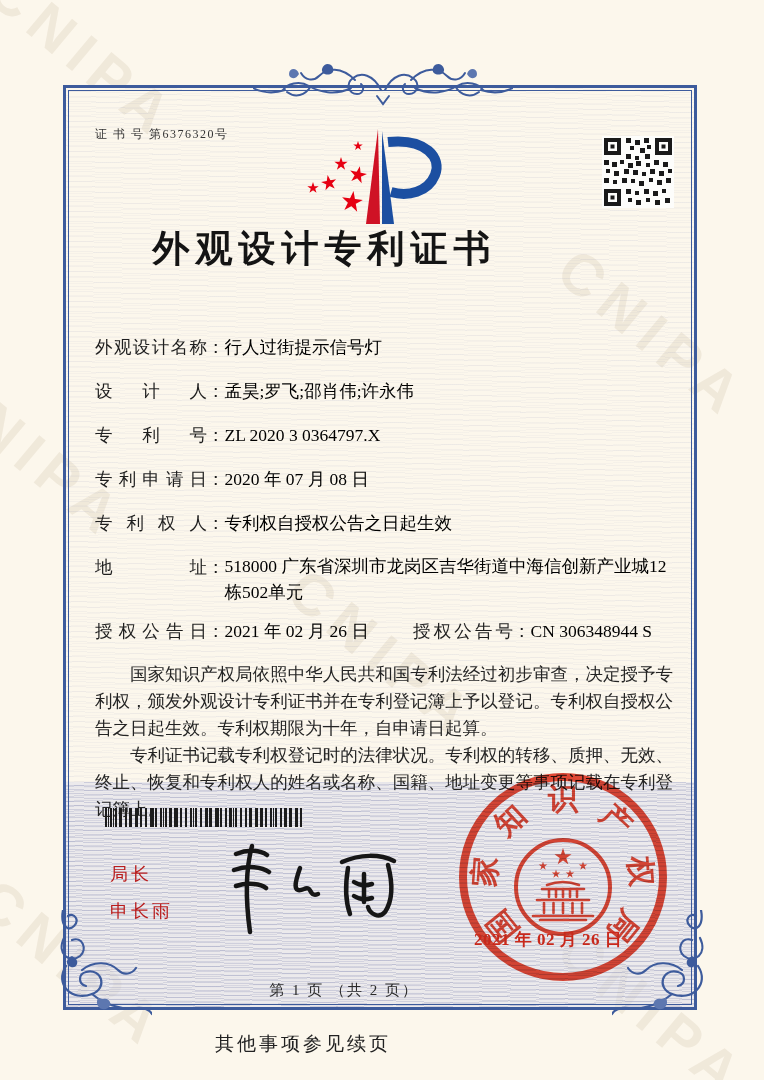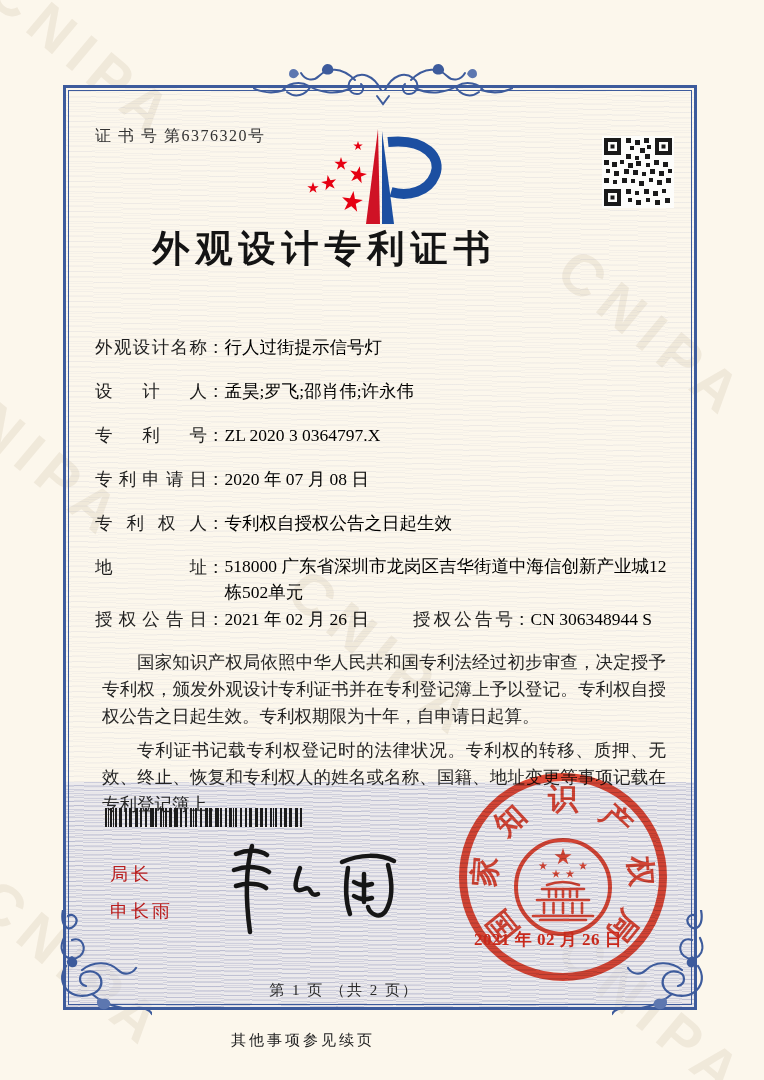--- a/index.html
+++ b/index.html
@@ -33,46 +33,46 @@
       repeating-linear-gradient(-2deg, rgba(130,135,180,0.05) 0 1px, transparent 1px 6px);
   }
   .wave-band{
     position:absolute; left:66px; top:782px; width:628px; height:228px;
     background-color:rgba(219,221,236,0.5);
     background-image:
       repeating-linear-gradient(2deg, rgba(120,126,172,0.25) 0 1px, transparent 1px 4px),
       repeating-linear-gradient(-2deg, rgba(120,126,172,0.18) 0 1px, transparent 1px 5px);
   }
   
-  .certno{position:absolute; left:95px; top:126px; font-size:16px; letter-spacing:1.5px; color:#333;}
+  .certno{position:absolute; left:95px; top:126px; font-size:12px; letter-spacing:1.5px; color:#333;}
   .logo{position:absolute; left:296px; top:126px;}
   .qr{position:absolute; left:602px; top:136px;}
   .title{
     position:absolute; left:0; top:224px; width:649px; text-align:center;
     font-size:37px; font-weight:bold; letter-spacing:6px; color:#141414;
   }
   
   .content{position:absolute; left:95px; top:333px; width:578px; font-size:17.5px;}
   .frow{display:flex; margin-bottom:16px; line-height:28px;}
   .flabel{
     display:inline-block; width:112px; text-align:justify; text-align-last:justify;
     flex:0 0 112px; color:#1e1e1e;
   }
   .fsep{flex:0 0 auto; color:#1e1e1e;}
   .fvalue{flex:1 1 auto; color:#000000;}
-  .addr-row{margin-bottom:0;}
+  .addr-row{margin-bottom:12px;}
   .addr-row .fvalue{line-height:26px;}
   .grant-row{display:flex;}
   .grant-group1{display:flex; flex:0 0 318px;}
   .grant-group2{display:flex; flex:1 1 auto;}
   .grant-group2 .flabel{width:100px; flex-basis:100px;}
   
   .paras{margin-top:14px;}
   .paras p{
-    margin:7px; text-indent:2em; text-align:justify; line-height:27px;
+    margin:0; text-indent:2em; text-align:justify; line-height:27px;
     font-size:17.5px; color:#242424;
   }
   
   .barcode{
     position:absolute; left:105px; top:808px; width:198px; height:19px;
     background-image:
       repeating-linear-gradient(90deg,#1c1c1c 0 2px,transparent 2px 5px),
       repeating-linear-gradient(90deg,#1c1c1c 0 1px,transparent 1px 8px),
       repeating-linear-gradient(90deg,transparent 0 3px,#1c1c1c 3px 4px,transparent 4px 11px);
   }
@@ -91,21 +91,21 @@
   .seal-date{
     position:absolute; left:458px; top:928px; width:180px; text-align:center;
     font-size:17px; color:#c8281b; letter-spacing:0.5px; font-weight:bold;
   }
   .page-info{
     position:absolute; left:0; top:981px; width:688px; text-align:center;
     font-size:15px; letter-spacing:2px; color:#2a2a2a;
   }
   .cont-note{
     position:absolute; left:0; top:1031px; width:606px; text-align:center;
-    font-size:15px; letter-spacing:3px; color:#222;
+    font-size:19px; letter-spacing:3px; color:#222;
   }
   
   .orn-top{position:absolute; left:253px; top:46px;}
   .orn-bl{position:absolute; left:52px; top:910px;}
   .orn-br{position:absolute; left:612px; top:910px;}
 </style>
 </head>
 <body>
 
 <div id="page">

